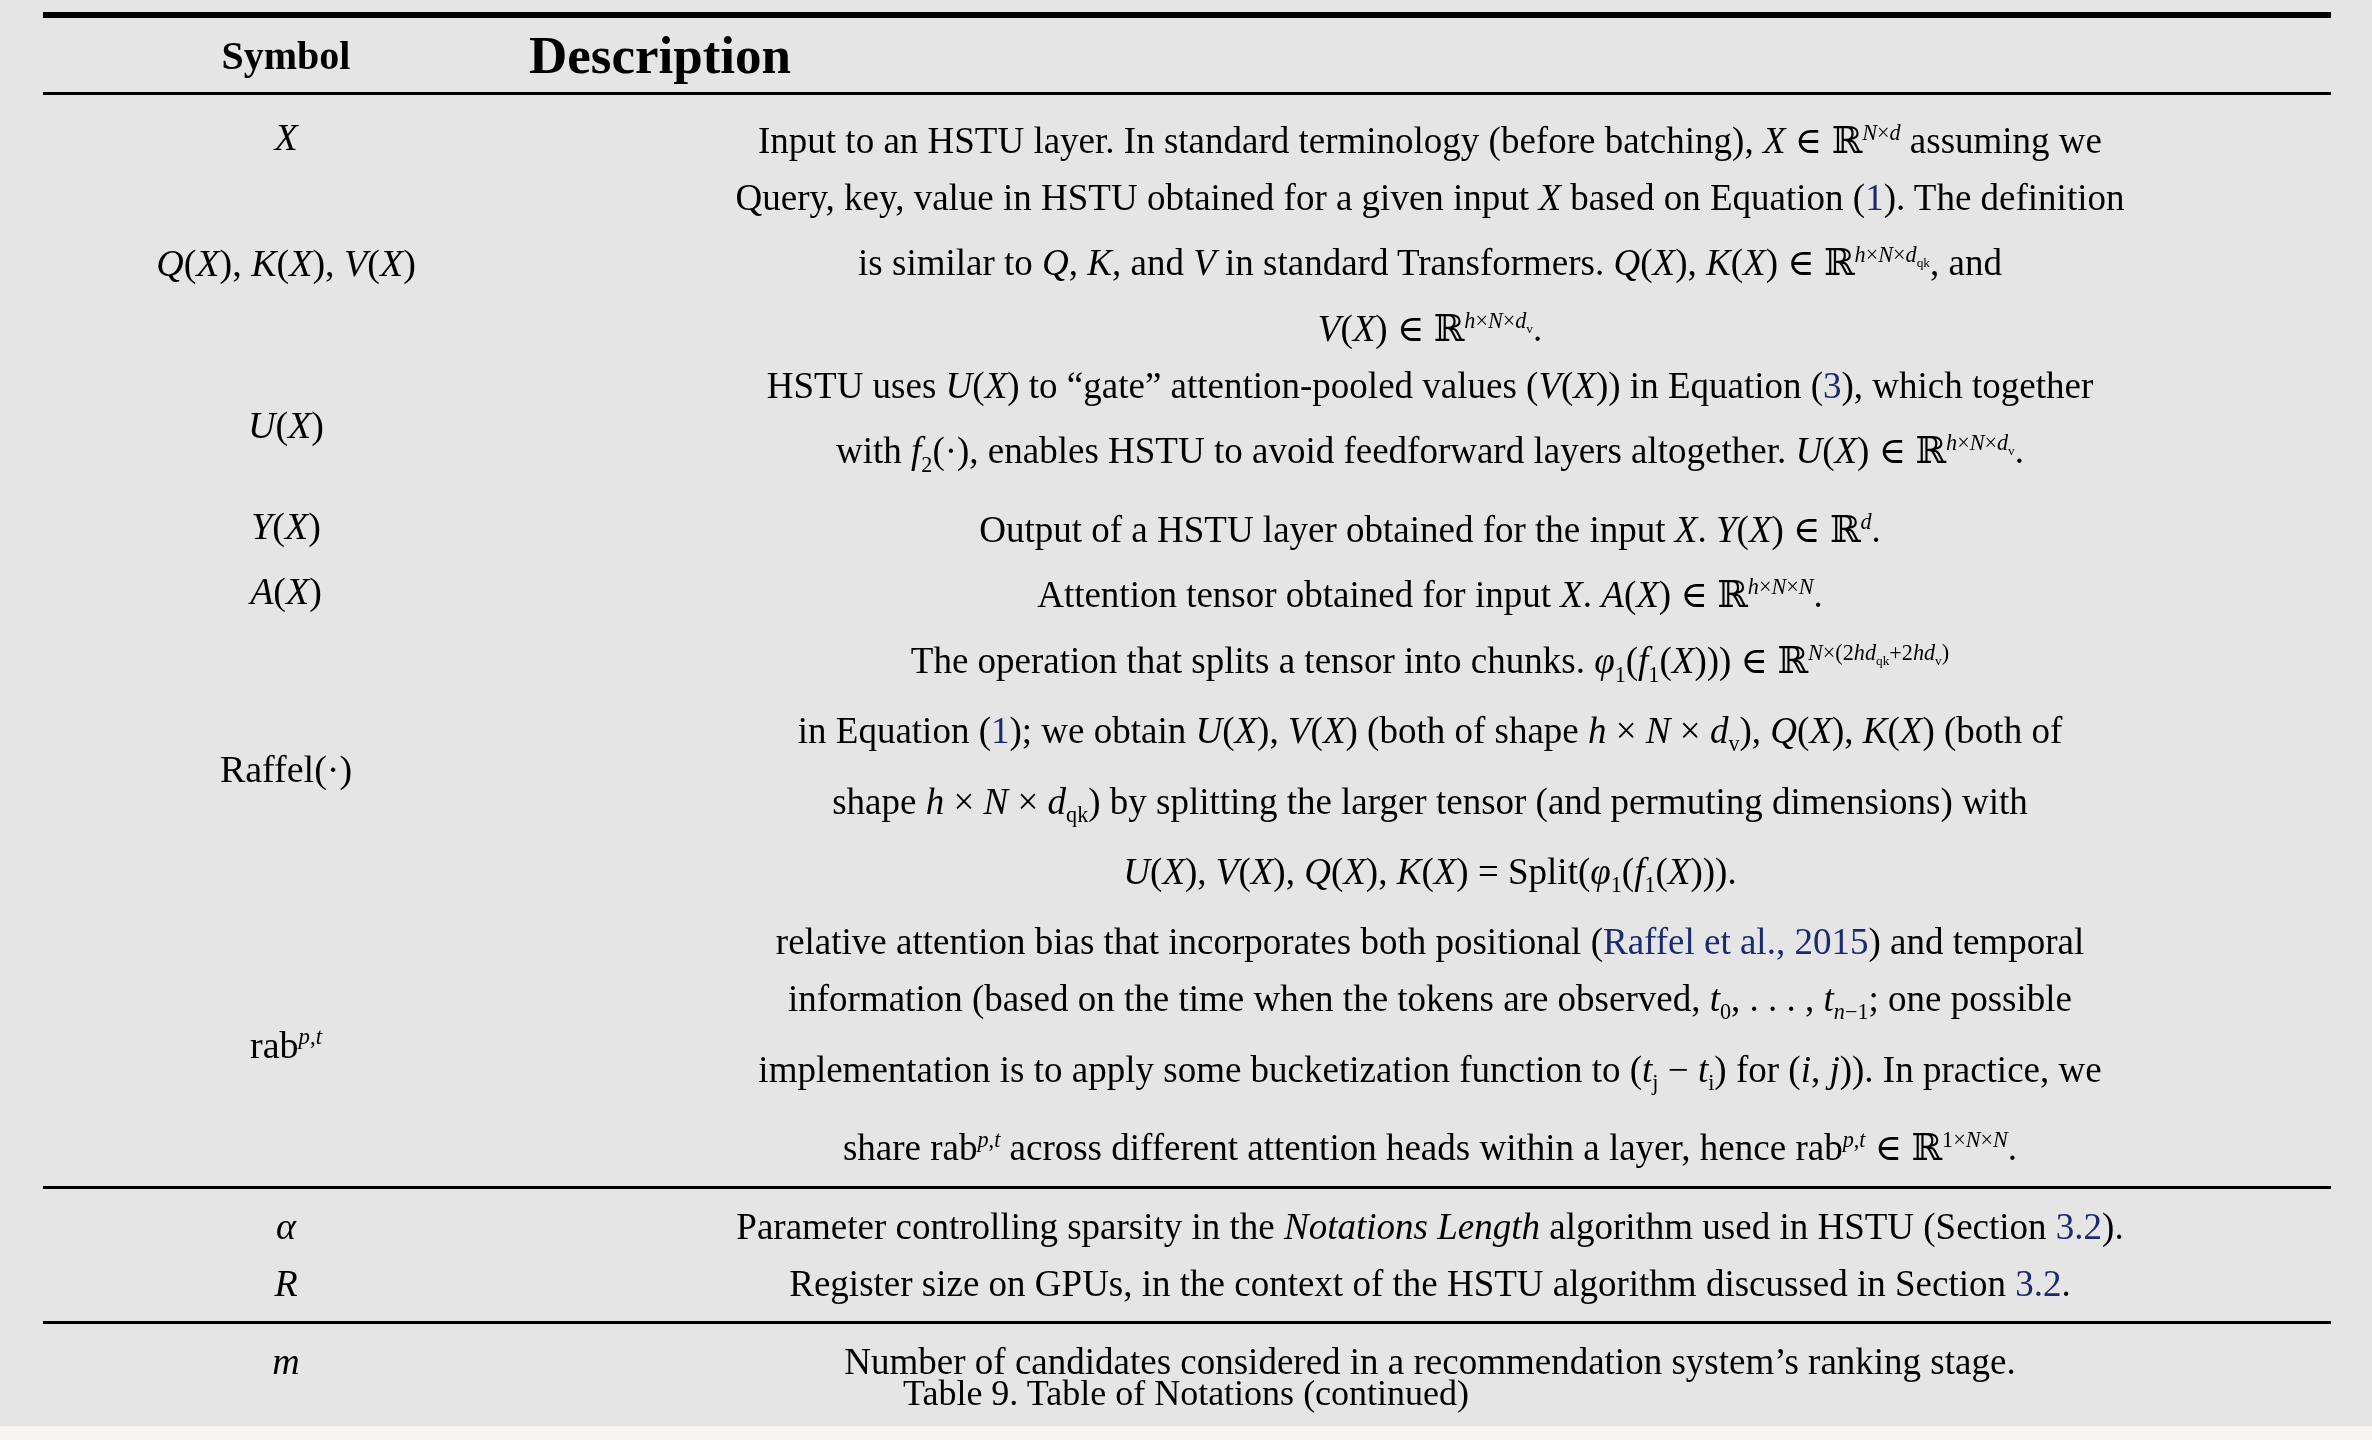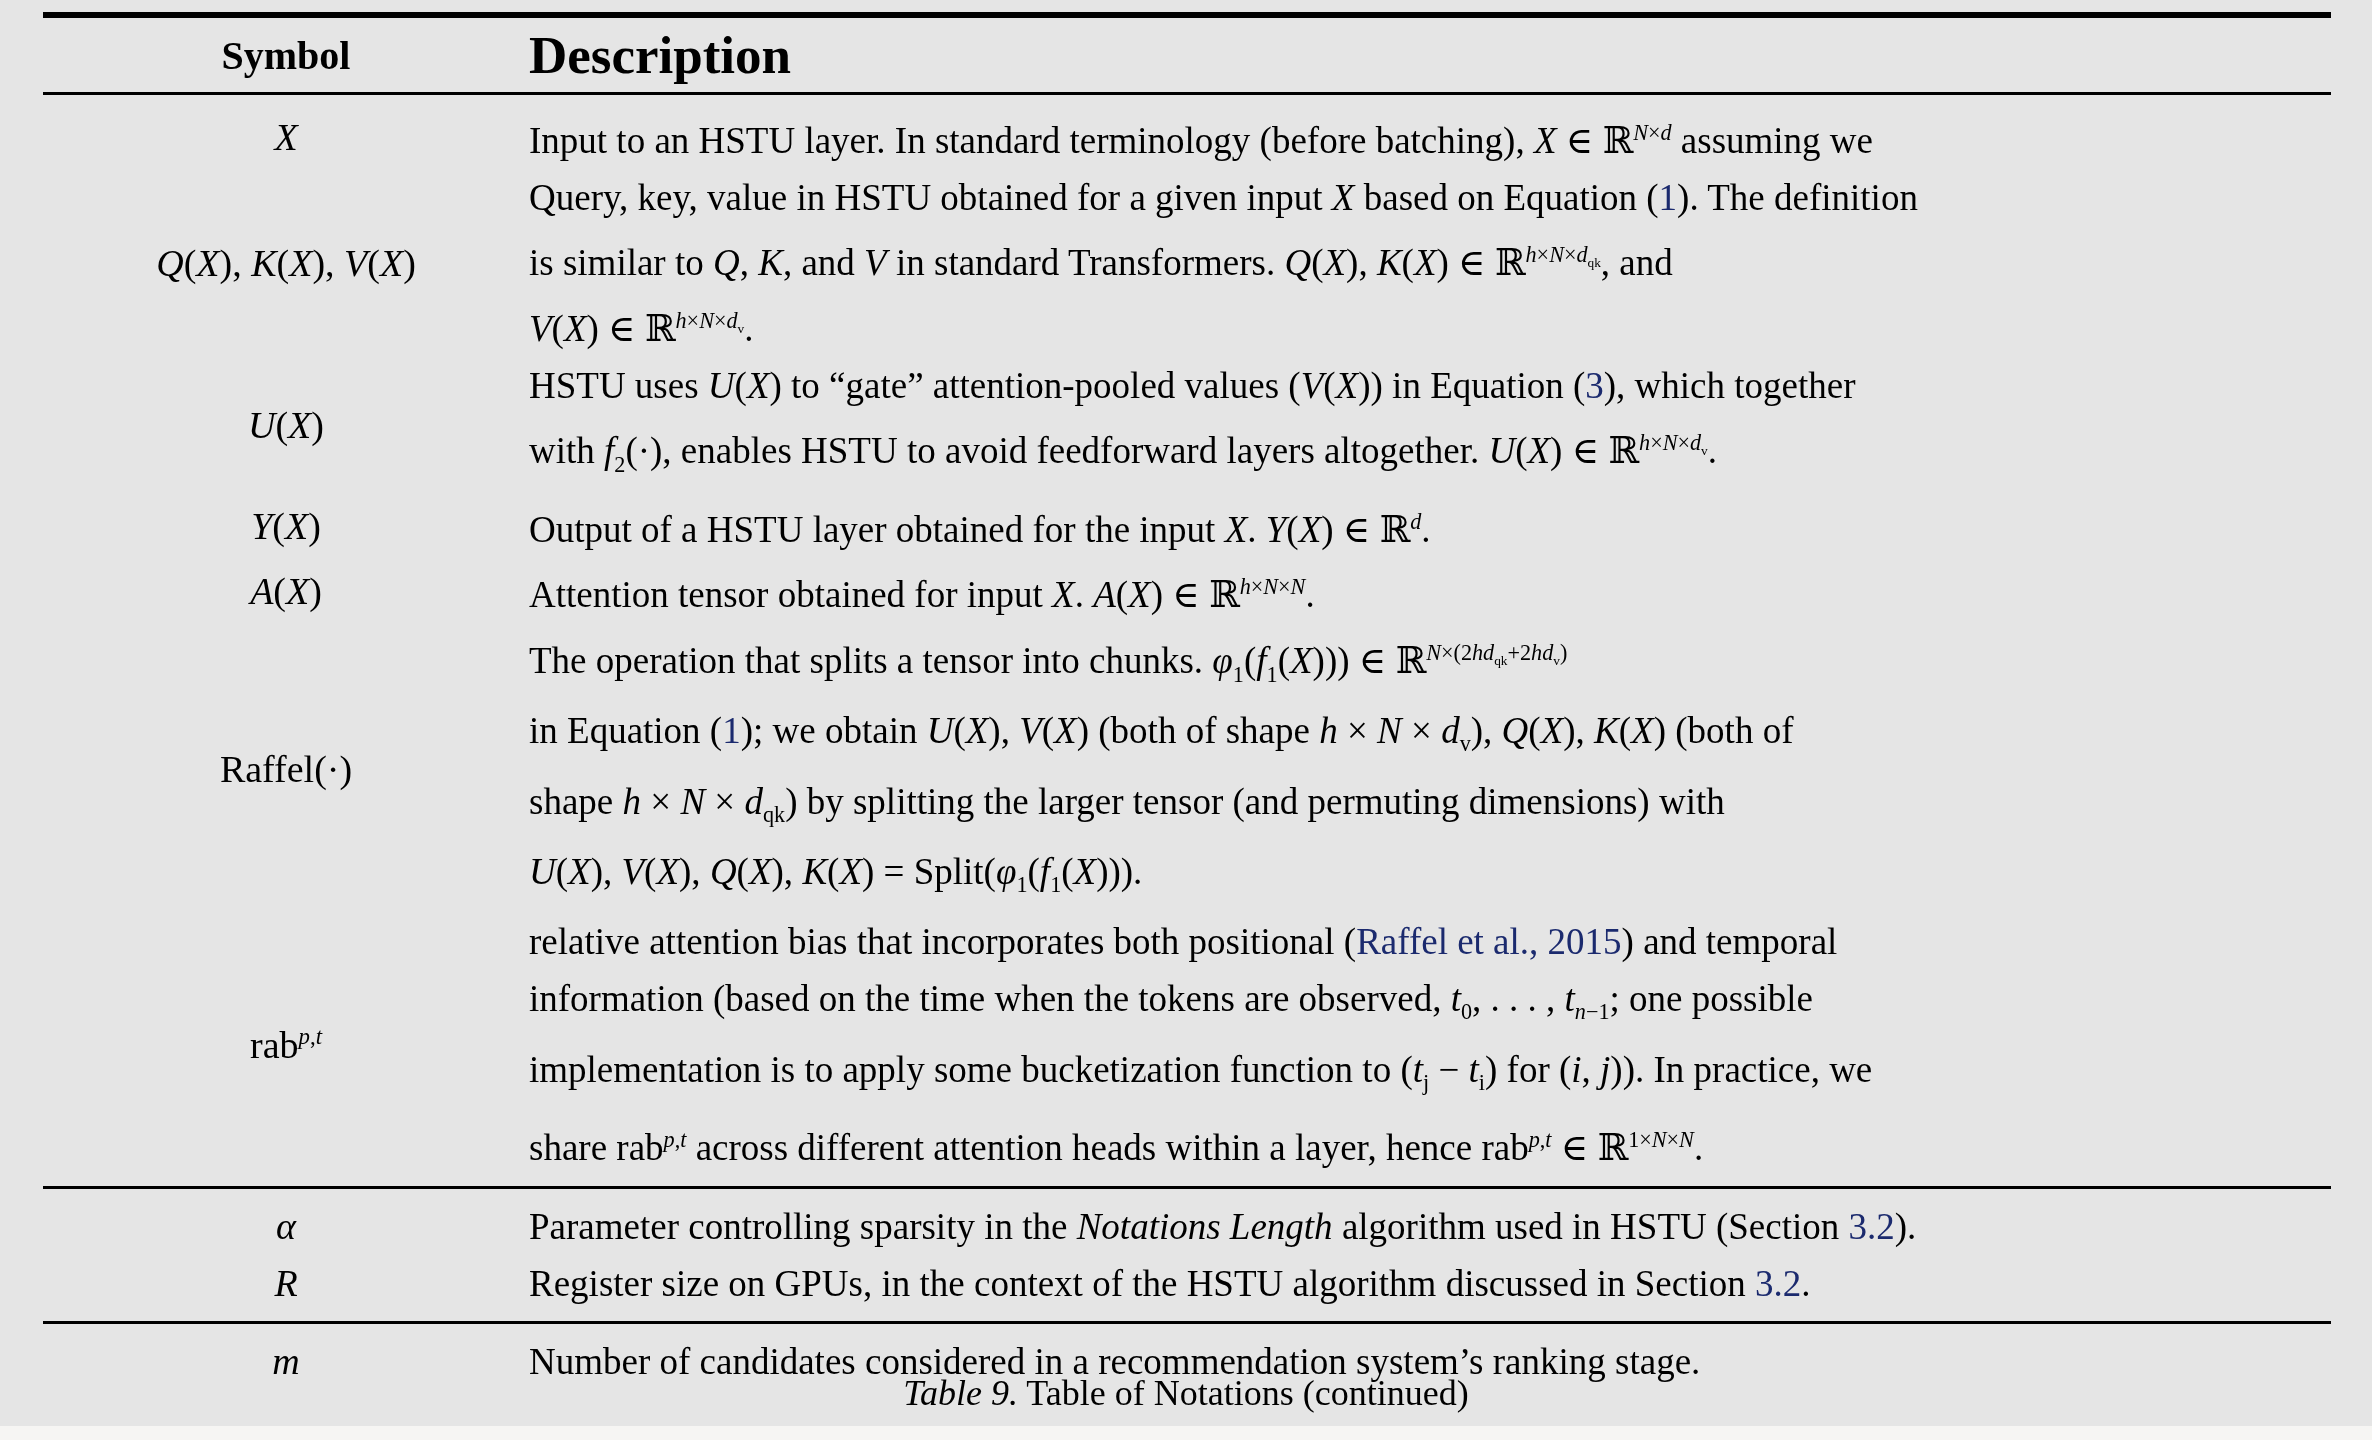--- a/index.html
+++ b/index.html
@@ -12,28 +12,28 @@
   .table{position:absolute;left:43px;top:12px;width:2288px;}
   .rule{background:#000;width:100%;}
   .rule.thick{height:6px;}
   .rule.thin{height:3px;}
   .header-row{display:grid;grid-template-columns:486px 1fr;align-items:center;height:74px;}
   .header-symbol{text-align:center;font-weight:bold;font-size:40px;}
   .header-desc{font-size:53px;font-weight:bold;}
   .group{padding:9px 0;}
   .row{display:grid;grid-template-columns:486px 1fr;align-items:center;}
   .symbol{text-align:center;font-size:38px;}
-  .desc{overflow:hidden;}
+  .desc{overflow:hidden;text-align:center;}
   .desc-line{font-size:37px;line-height:57px;white-space:nowrap;}
   sup{font-size:60%;}
   sub{font-size:60%;}
   i{font-style:italic;}
   .ref{color:var(--link,#1b2a6e);}
   .caption{position:absolute;left:0;top:1372px;width:2372px;text-align:center;font-size:36px;}
-  .caption .prefix{font-style:italic;}
+  .caption .prefix{}
   .bottom-band{position:absolute;left:0;top:1426px;width:2372px;height:14px;background:#f6f5f3;}
 </style>
 </head>
 <body>
 
 <div class="page">
   <div class="table">
     <div class="rule thick"></div>
     <div class="header-row">
       <div class="header-symbol">Symbol</div>

